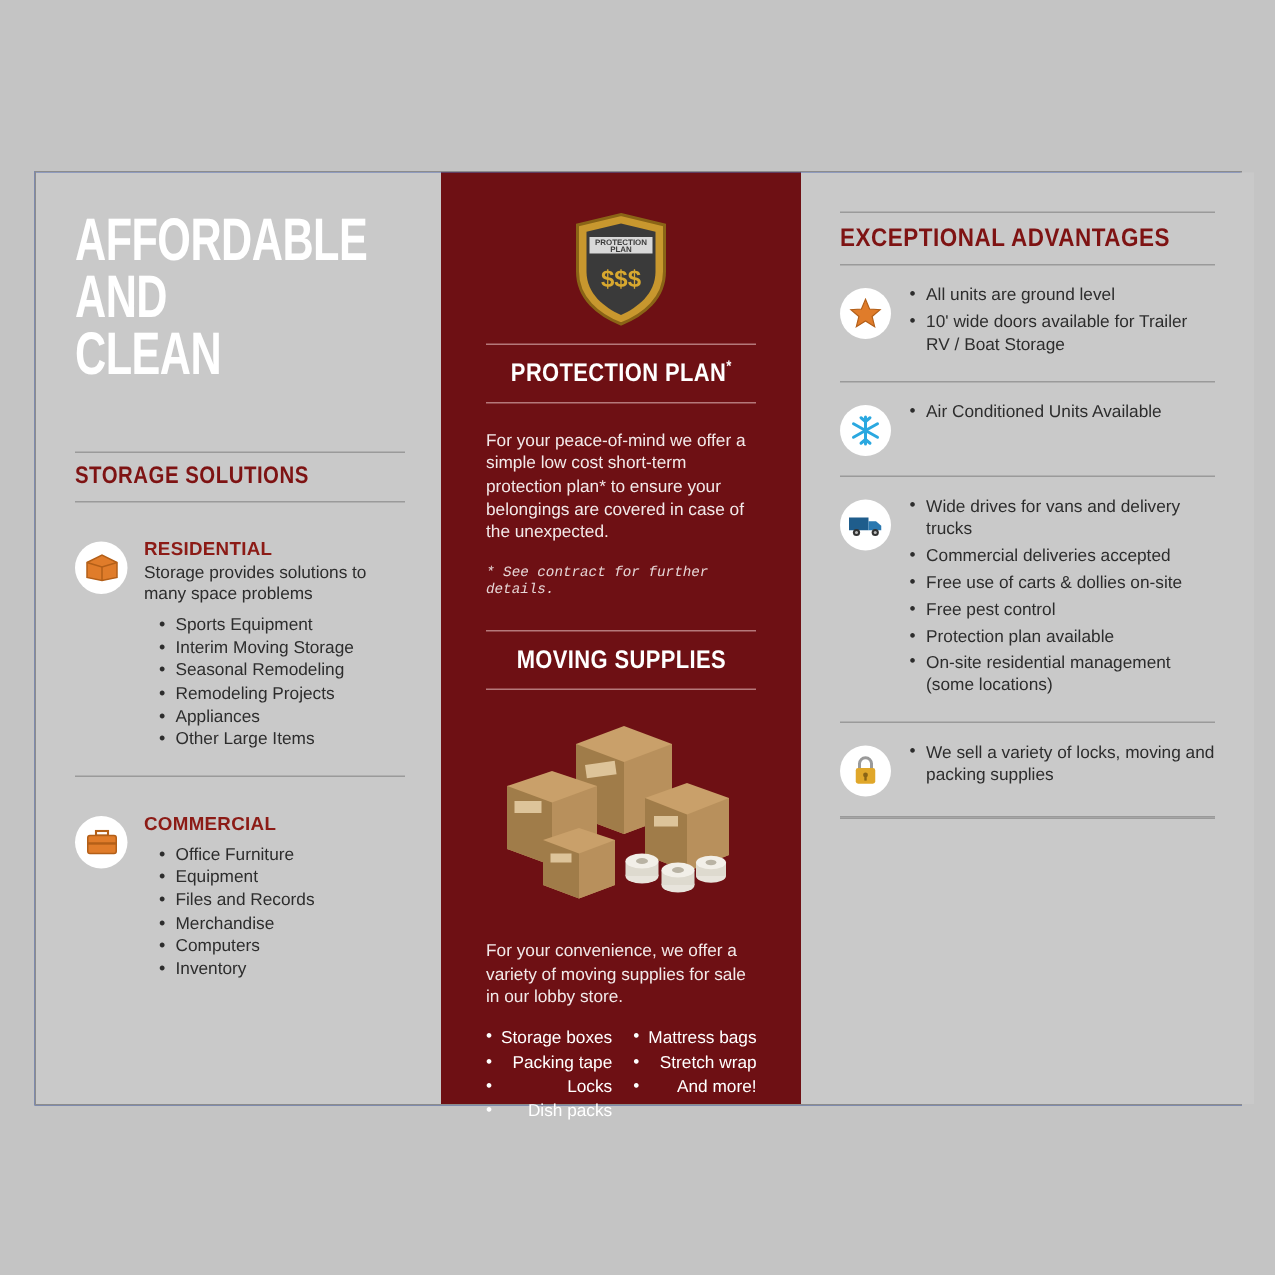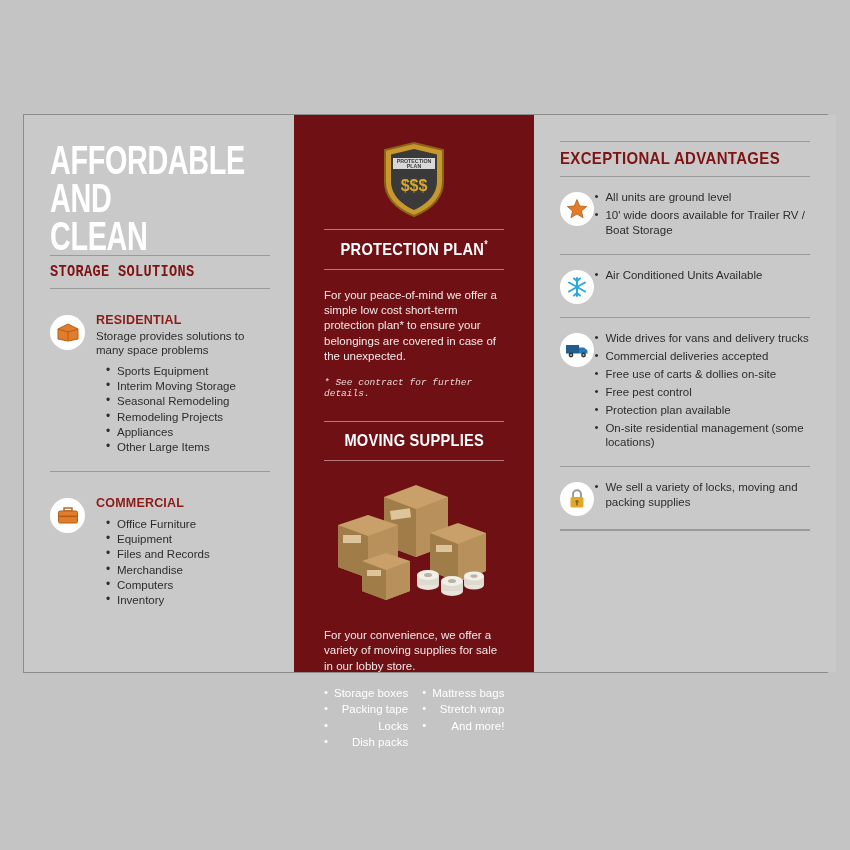--- a/index.html
+++ b/index.html
@@ -9,21 +9,21 @@
     height: 850px;
     background: #c4c4c4;
     font-family: "Liberation Sans", sans-serif;
     overflow: hidden;
   }
   .brochure {
     position: absolute;
     left: 23px;
     top: 114px;
     width: 805px;
-    height: 559px;
+    height: 623px;
     background: #1d4ed8;
     border: 1px solid #8c8c8c;
     box-sizing: border-box;
     display: flex;
   }
   
   .panel-left {
     width: 270px;
     background: #c9c9c9;
     box-sizing: border-box;
@@ -36,21 +36,21 @@
     font-size: 40px;
     line-height: 0.95;
     letter-spacing: -0.5px;
     text-transform: uppercase;
     transform: scaleX(0.72);
     transform-origin: left top;
     width: 330px;
   }
   .headline div { white-space: nowrap; }
   .section-head-wrap {
-    font-family: Liberation Mono, monospace;
+    margin-top: 46px;
   }
   .rule-top {
     border-top: 1px solid #9a9a9a;
     margin: 0 0 7px 0;
   }
   .rule-bot {
     border-top: 1px solid #9a9a9a;
     margin: 7px 0 0 0;
   }
   .section-title {
@@ -191,20 +191,21 @@
     font-weight: bold;
     font-size: 17px;
     letter-spacing: 0.4px;
     text-transform: uppercase;
     transform: scaleX(0.88);
     transform-origin: left center;
     white-space: nowrap;
   }
   .adv-group {
     display: flex;
+    gap: 12px;
     padding: 13px 0 13px 0;
   }
   .adv-icon {
     width: 34px;
     height: 34px;
     border-radius: 50%;
     background: #ffffff;
     flex: 0 0 34px;
     display: flex;
     align-items: center;

